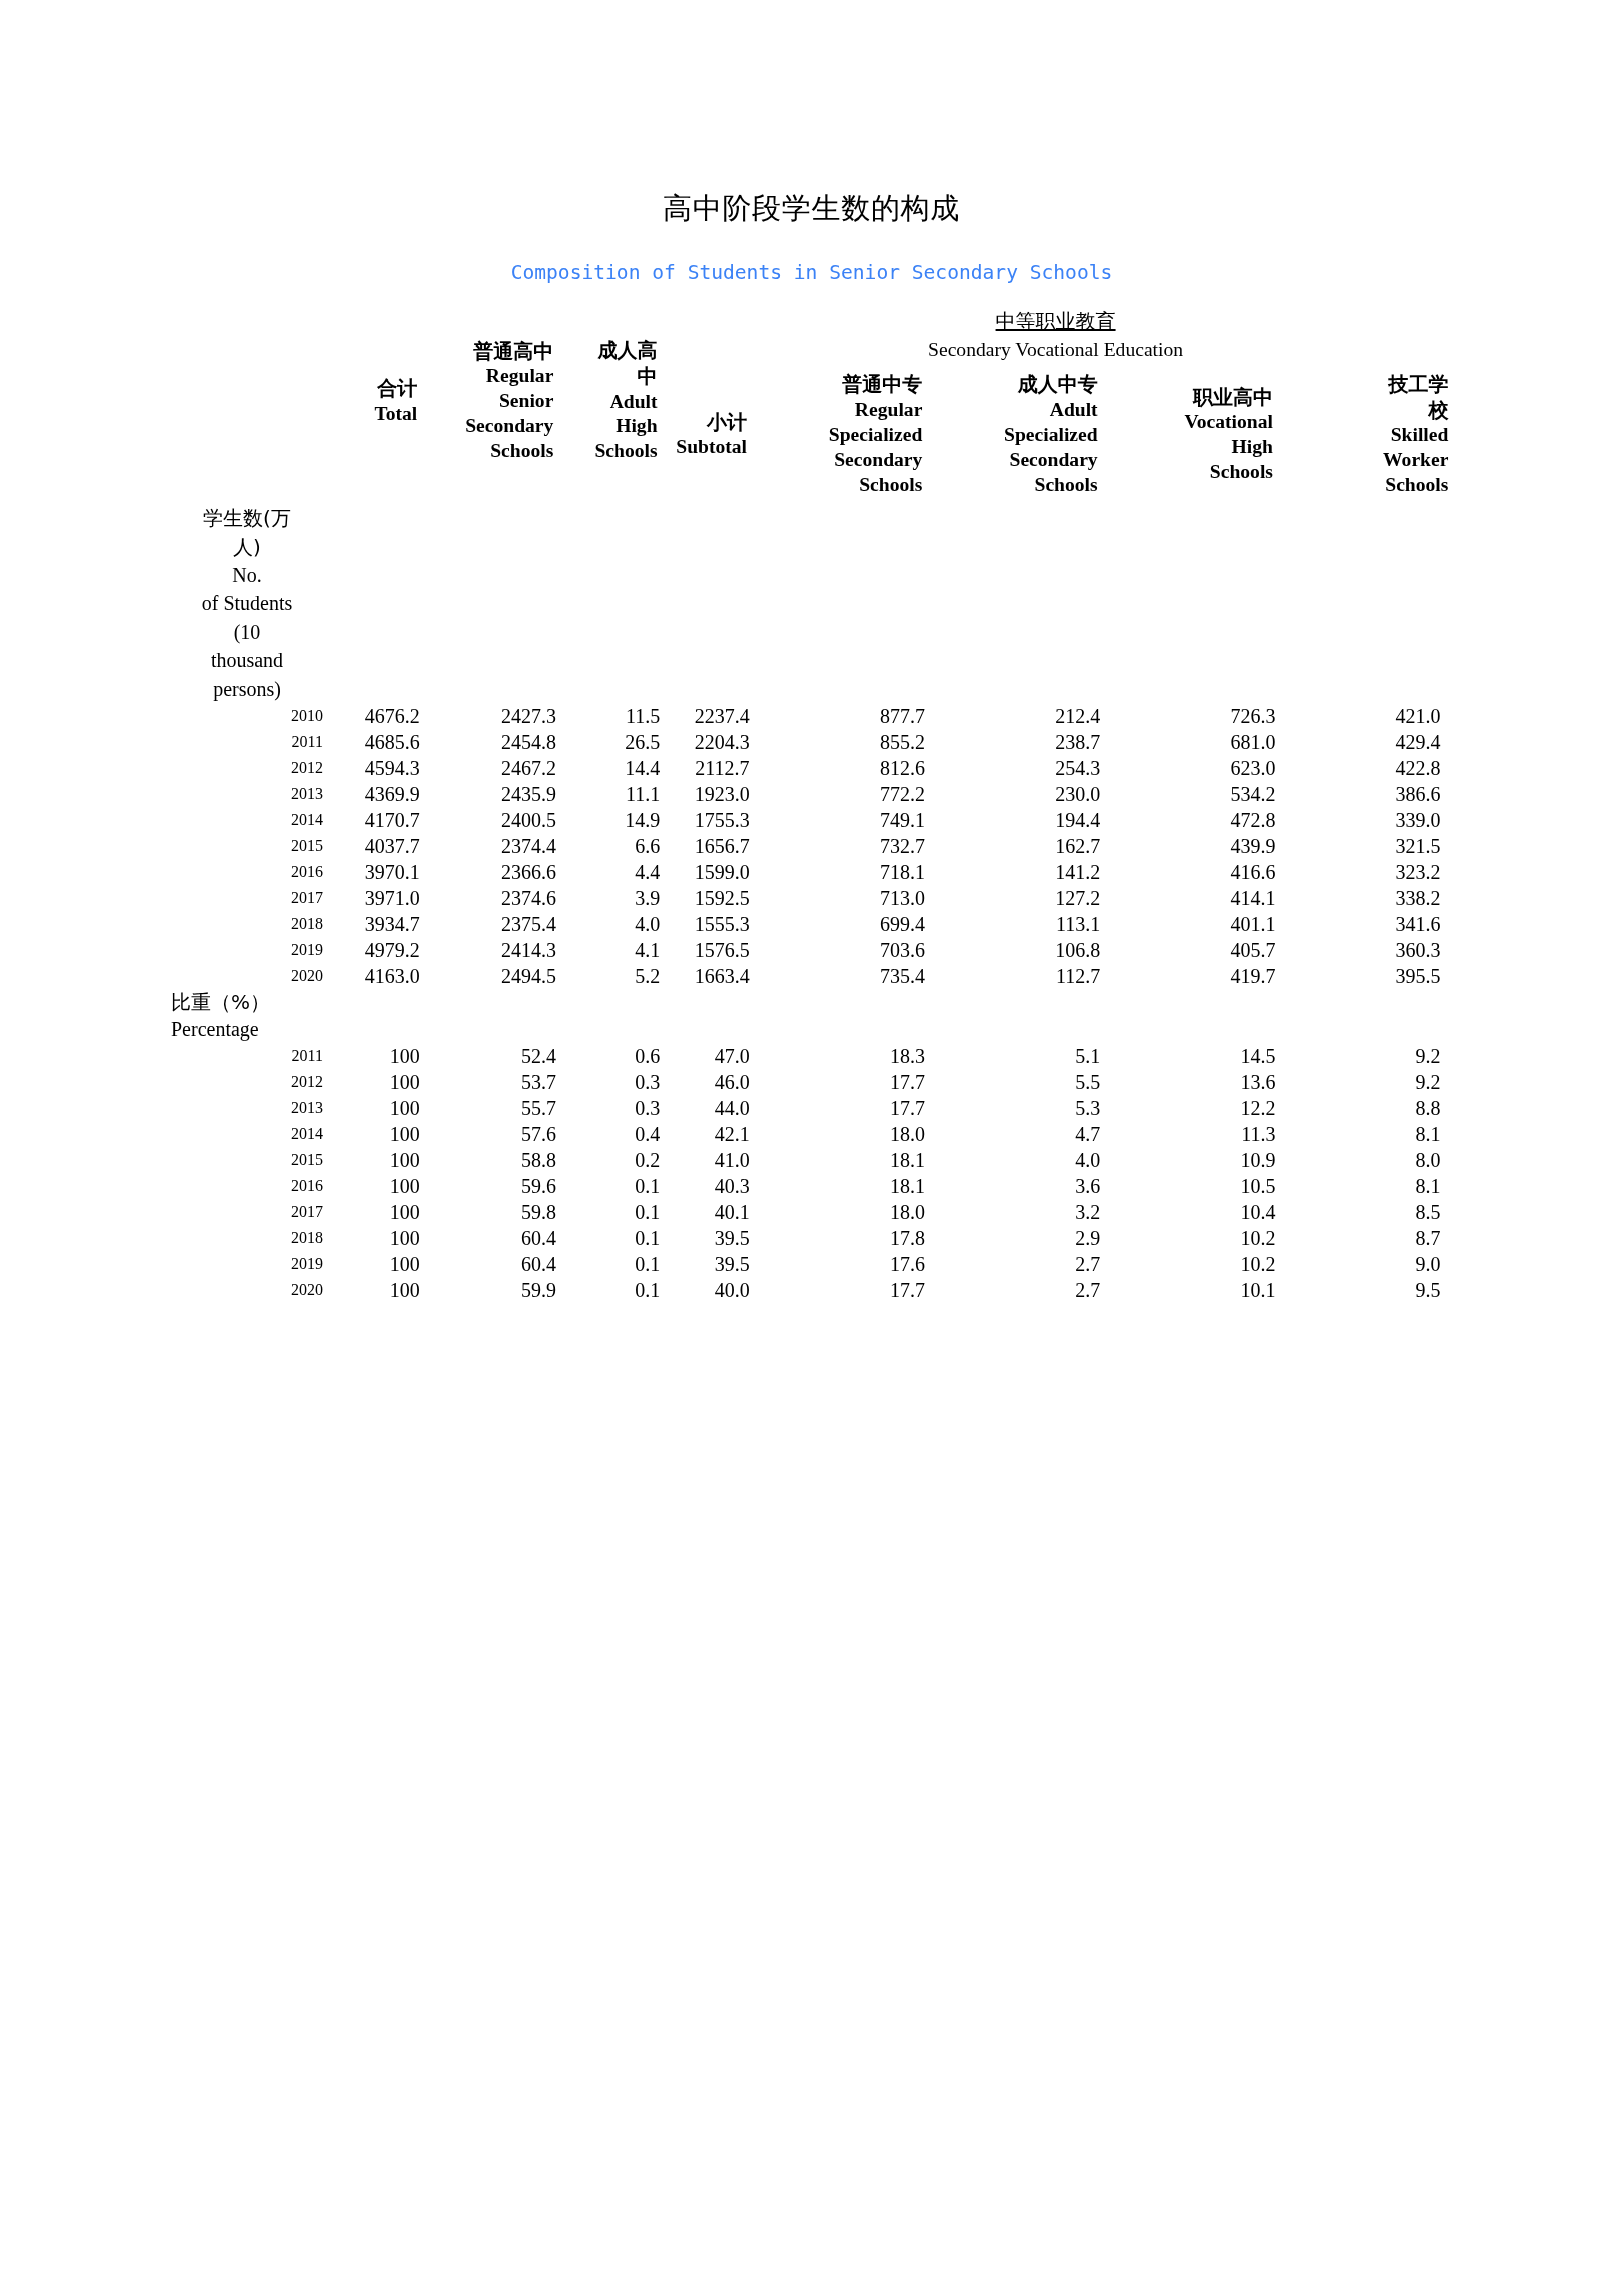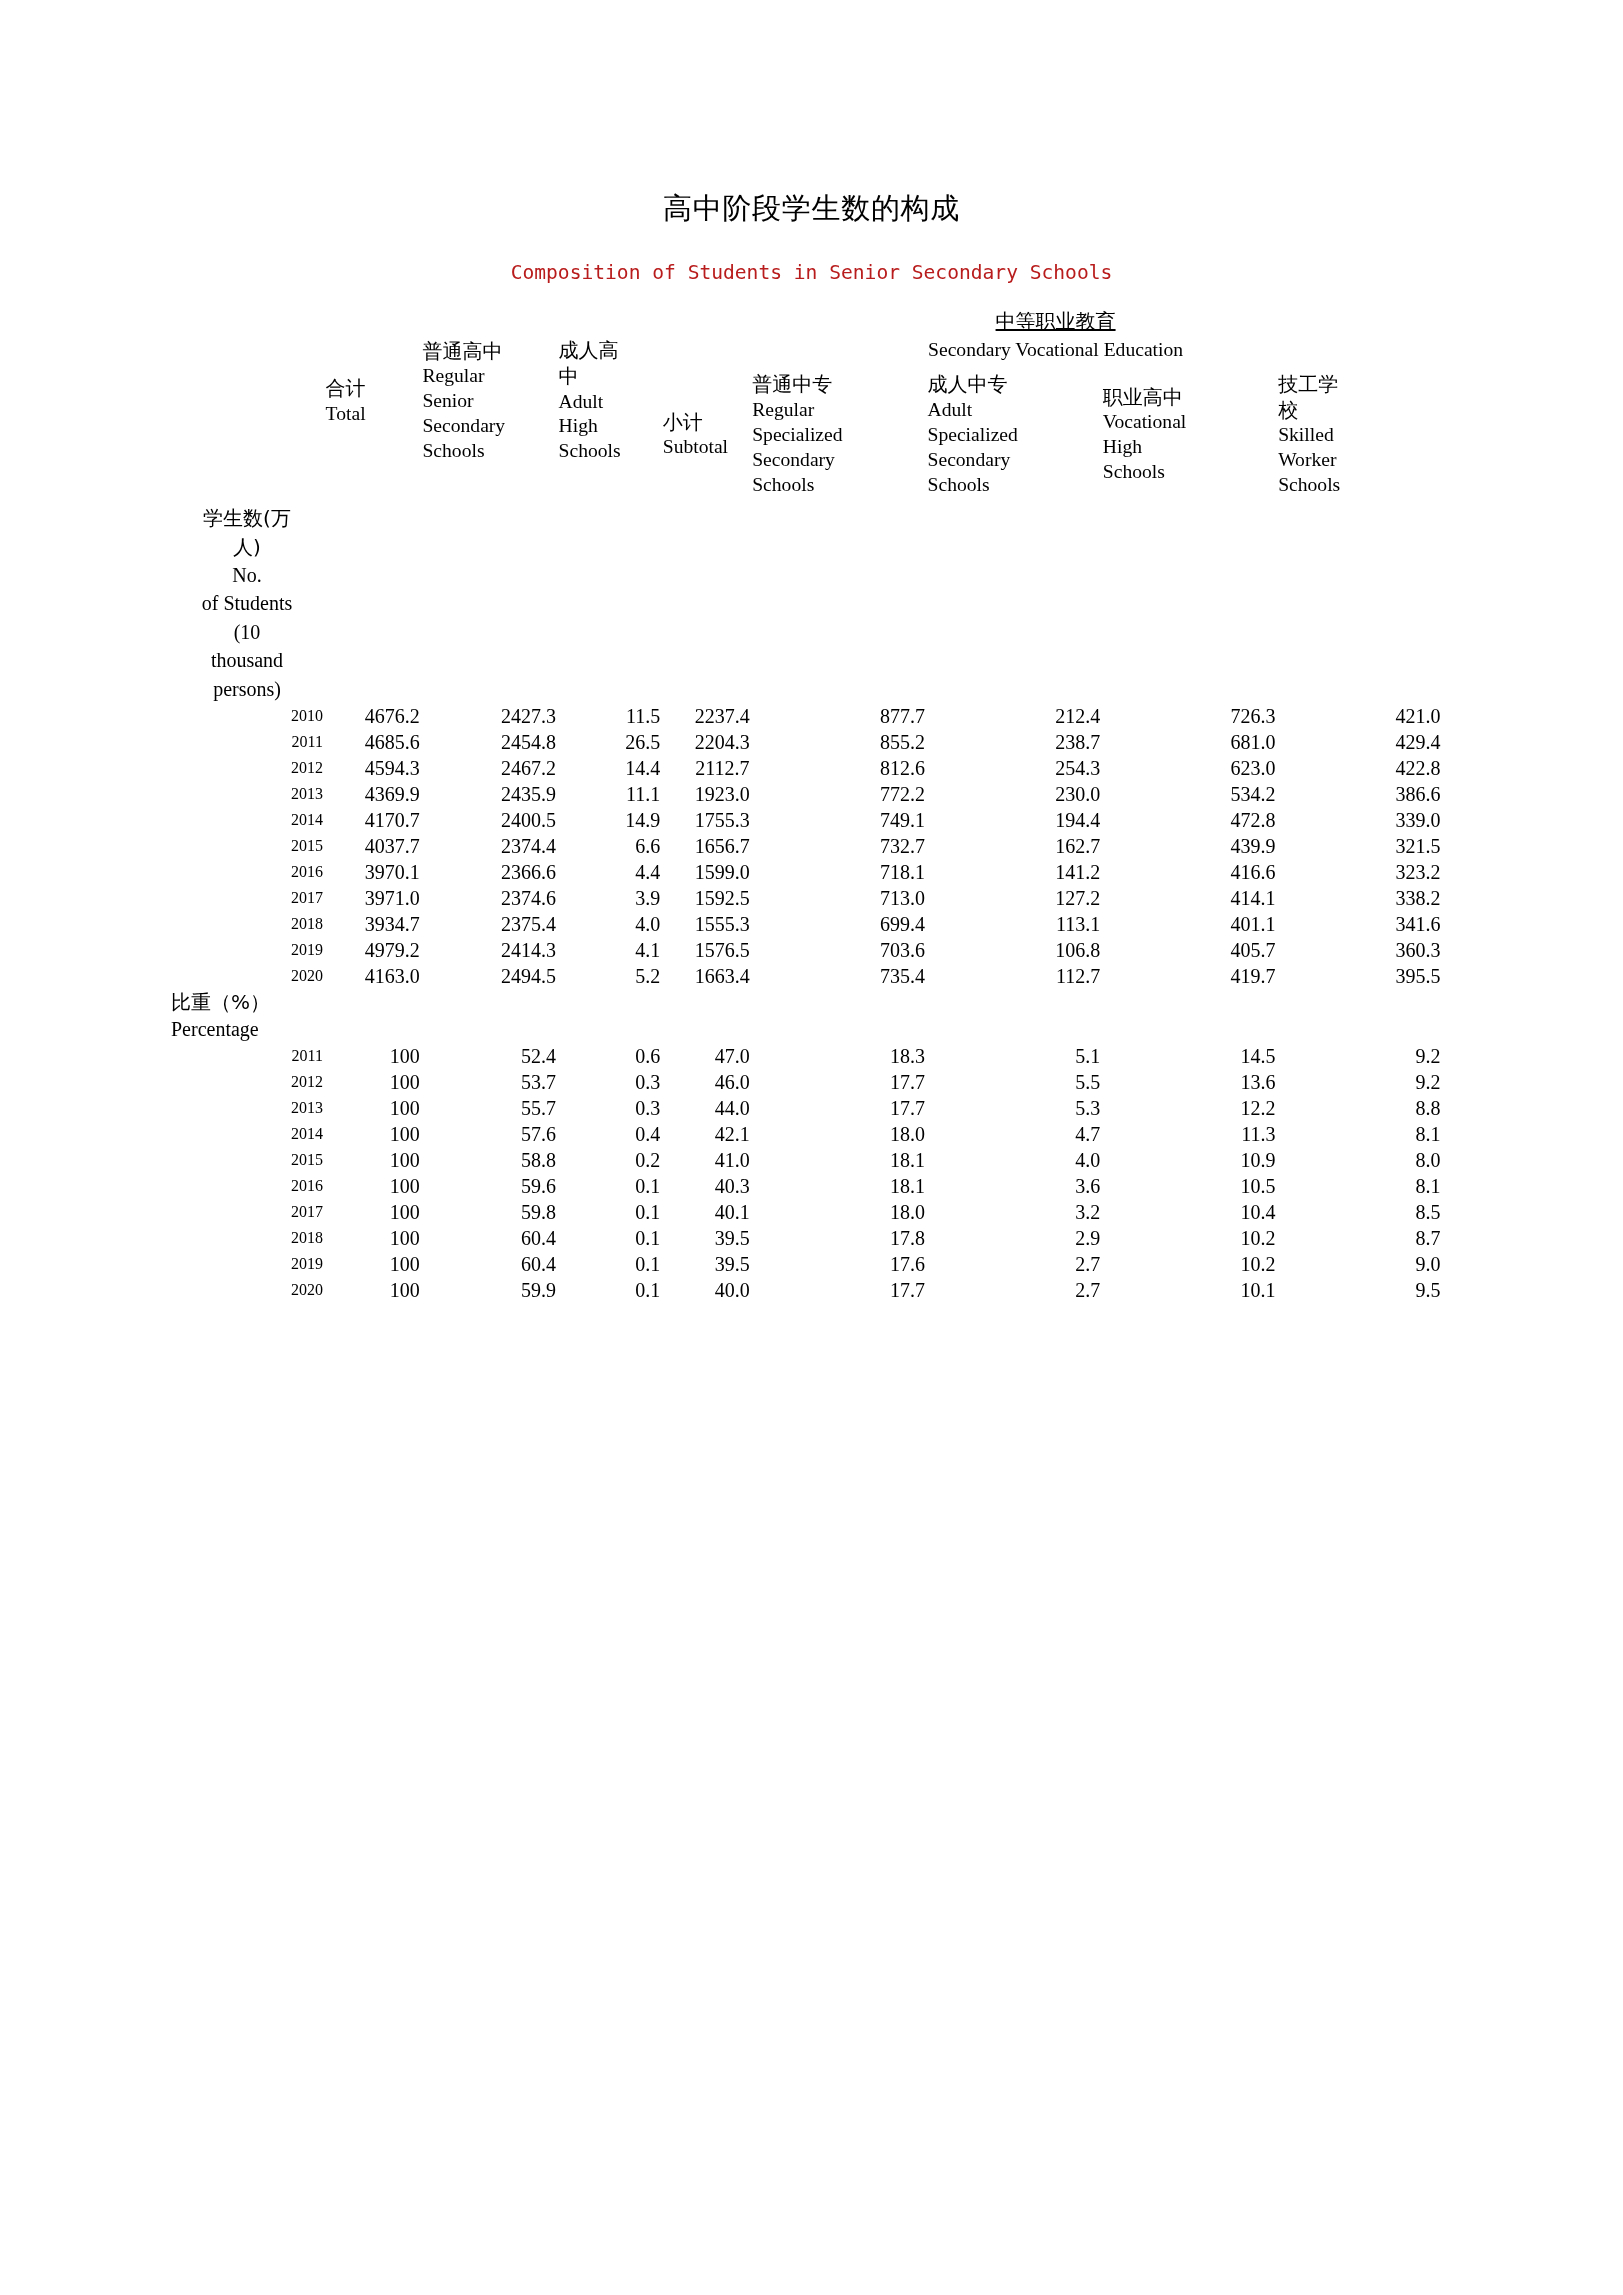--- a/index.html
+++ b/index.html
@@ -37,21 +37,21 @@
   }
   .title-en {
     position: absolute;
     left: 0;
     top: 262px;
     width: 1623px;
     text-align: center;
     font-size: 19.6px;
     line-height: 1.1;
     font-family: "DejaVu Sans Mono", "Liberation Mono", monospace;
-    color: #b91c1c;
+    color: #3b82f6;
     letter-spacing: 0px;
   }
 
   
   .tbl-wrap {
     position: absolute;
     left: 171px;
     top: 301px;
     width: 1280px;
   }
@@ -84,23 +84,24 @@
   col.c-reg { width: 111px; }
   col.c-adu { width: 85px; }
   col.c-sub { width: 73px; }
   col.c-rss { width: 143px; }
   col.c-ass { width: 143px; }
   col.c-voc { width: 143px; }
   col.c-skw { width: 143px; }
 
   
   .hd {
-    text-align: left;
+    text-align: right;
     font-size: 19.6px;
     padding: 3.9px 2.6px 6.5px 2.6px;
+    font-weight: bold;
   }
   .hd .cn {
     font-family: "DejaVu Sans", "Liberation Sans", sans-serif;
     font-size: 20px;
     display: block;
     line-height: 1.28;
   }
   .hd .en {
     display: block;
     font-size: 19.6px;

